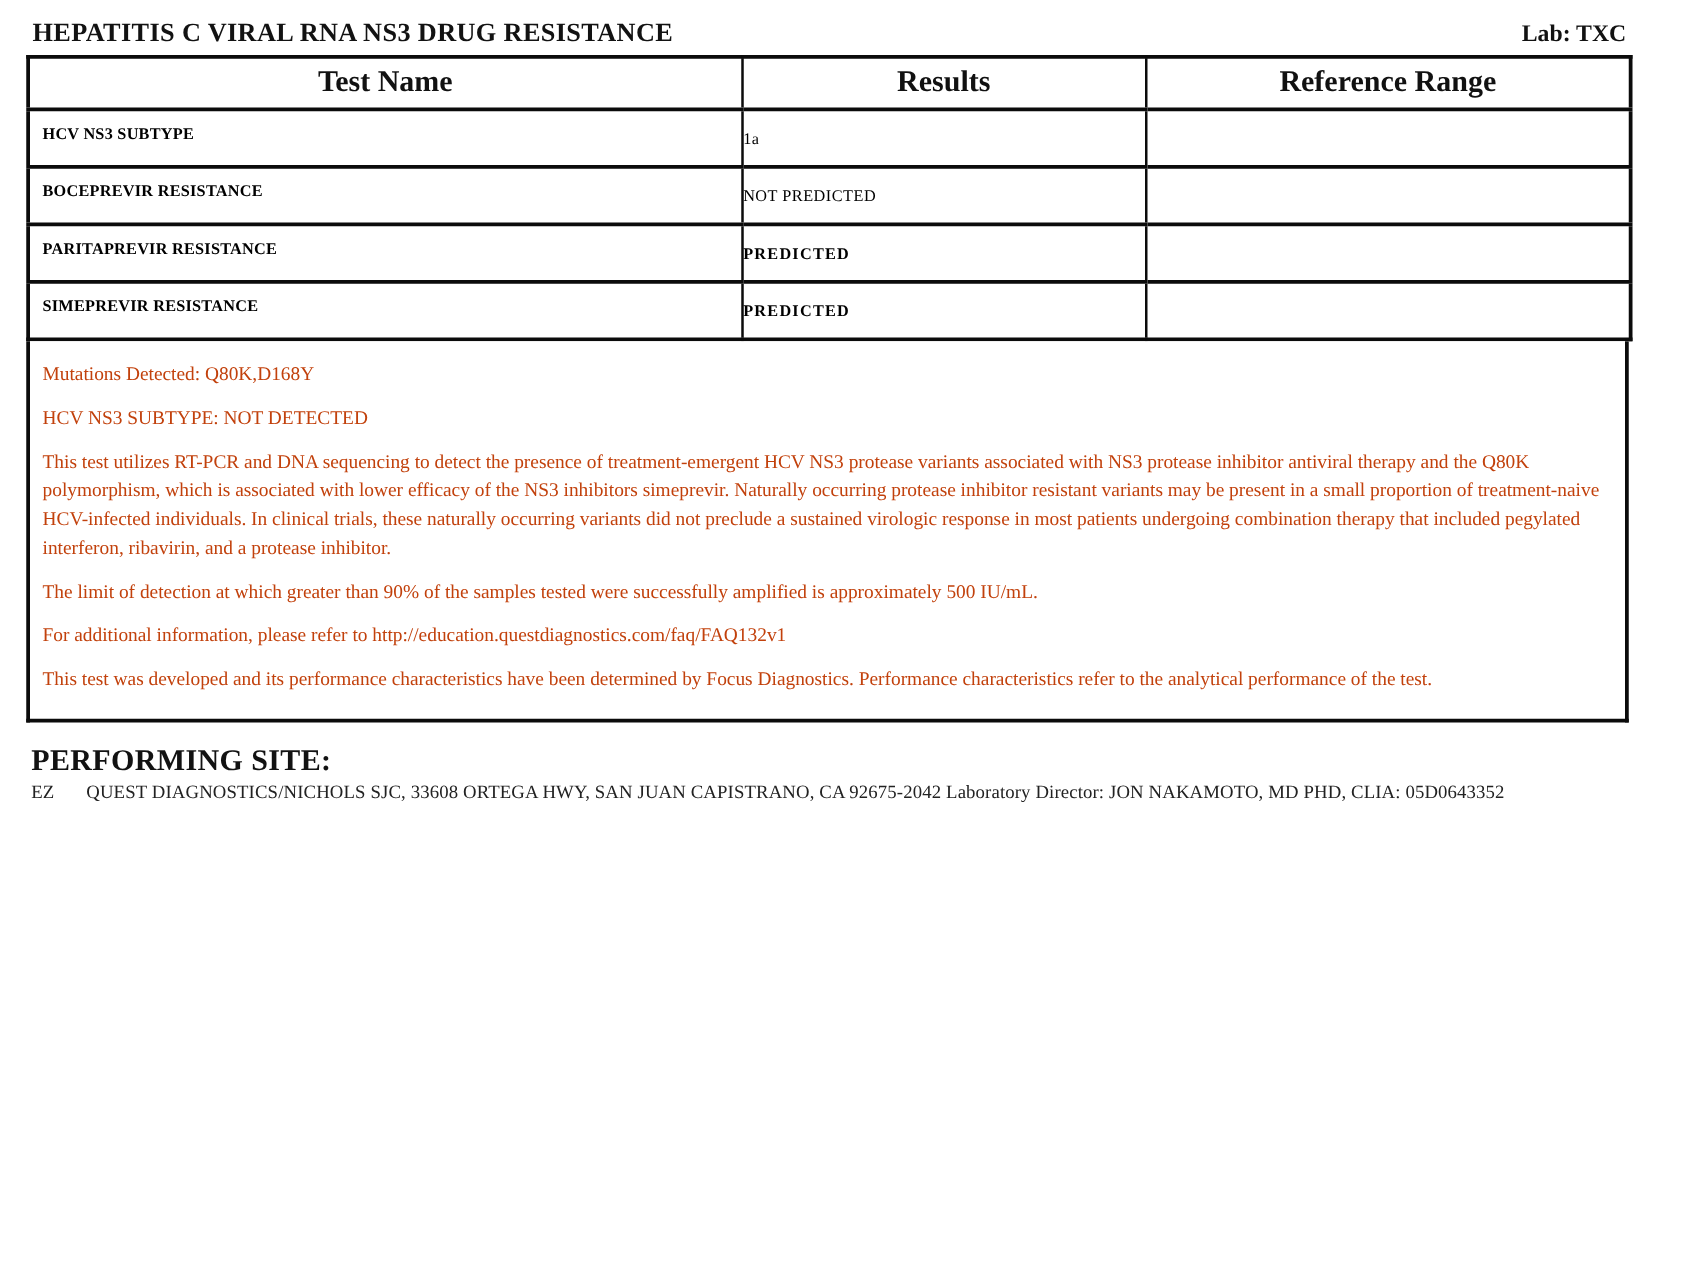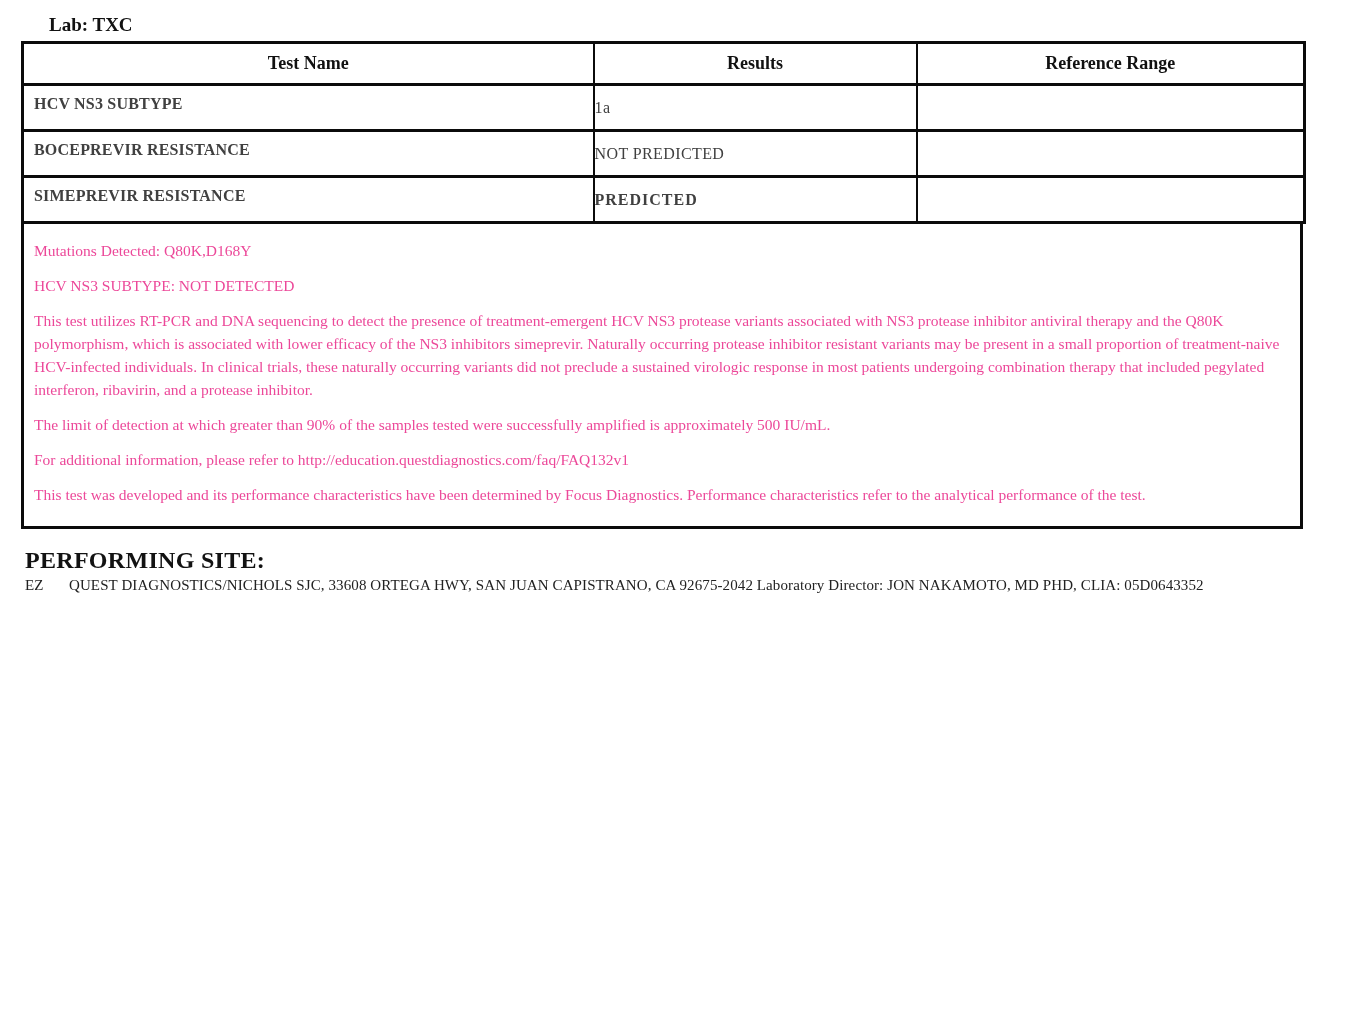--- a/index.html
+++ b/index.html
@@ -46,32 +46,32 @@
     border: 3px solid #0b0b0b;
     table-layout: fixed;
   }
   table.results col.c1 { width: 571px; }
   table.results col.c2 { width: 323px; }
   table.results col.c3 { width: 388px; }
   table.results th {
     height: 42px;
     border: 2px solid #0b0b0b;
     border-bottom: 3px solid #0b0b0b;
-    font-size: 18px;
+    font-size: 24px;
     font-weight: 700;
     vertical-align: middle;
     color: #111;
   }
   table.results td {
     height: 46px;
     border: 2px solid #0b0b0b;
     border-top: 3px solid #0b0b0b;
     vertical-align: middle;
-    font-size: 16px;
-    color: #404040;
+    font-size: 13px;
+    color: #000000;
   }
   td.test-cell {
     padding-left: 10px;
     padding-bottom: 8px;
     font-weight: 600;
     letter-spacing: 0.2px;
   }
   td.result-cell {
     text-align: left;
     font-size: 15px;
@@ -84,21 +84,21 @@
     width: 1282px;
     border: 3px solid #0b0b0b;
     border-top: none;
     padding: 3px 14px 8px 10px;
     background: #fff;
   }
   .notes-box p {
     font-size: 15.5px;
     line-height: 23px;
     margin: 12px 0 12px 0;
-    color: #ec4899;
+    color: #c2410c;
   }
   
   .performing-site { margin-top: 18px; padding-left: 4px; }
   .ps-heading {
     font-size: 24px;
     font-weight: 700;
     letter-spacing: 0.3px;
     margin-bottom: 4px;
     color: #121212;
   }
@@ -111,20 +111,21 @@
   }
   .ps-code { width: 44px; flex: 0 0 44px; }
   .ps-details { flex: 1; }
 </style>
 </head>
 <body>
 
 <div class="page">
 
   <div class="header-row">
+    <div class="report-title">HEPATITIS C VIRAL RNA NS3 DRUG RESISTANCE</div>
     <div class="lab-code">Lab: TXC</div>
   </div>
 
   <table class="results">
     <colgroup>
         <col class="c1">
         <col class="c2">
         <col class="c3">
       </colgroup>
     <thead>
@@ -136,20 +137,25 @@
     </thead>
     <tbody>
       <tr>
         <td class="test-cell">HCV NS3 SUBTYPE</td>
         <td class="result-cell">1a</td>
         <td class="ref-cell"></td>
       </tr>
       <tr>
         <td class="test-cell">BOCEPREVIR RESISTANCE</td>
         <td class="result-cell">NOT PREDICTED</td>
+        <td class="ref-cell"></td>
+      </tr>
+      <tr class="emph">
+        <td class="test-cell">PARITAPREVIR RESISTANCE</td>
+        <td class="result-cell">PREDICTED</td>
         <td class="ref-cell"></td>
       </tr>
       <tr class="emph">
         <td class="test-cell">SIMEPREVIR RESISTANCE</td>
         <td class="result-cell">PREDICTED</td>
         <td class="ref-cell"></td>
       </tr>
     </tbody>
   </table>
 

